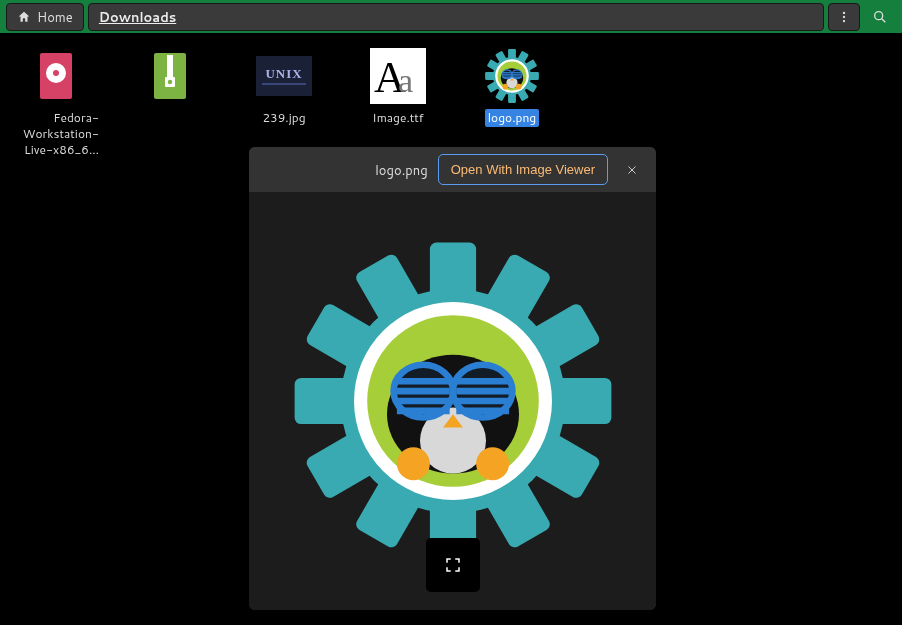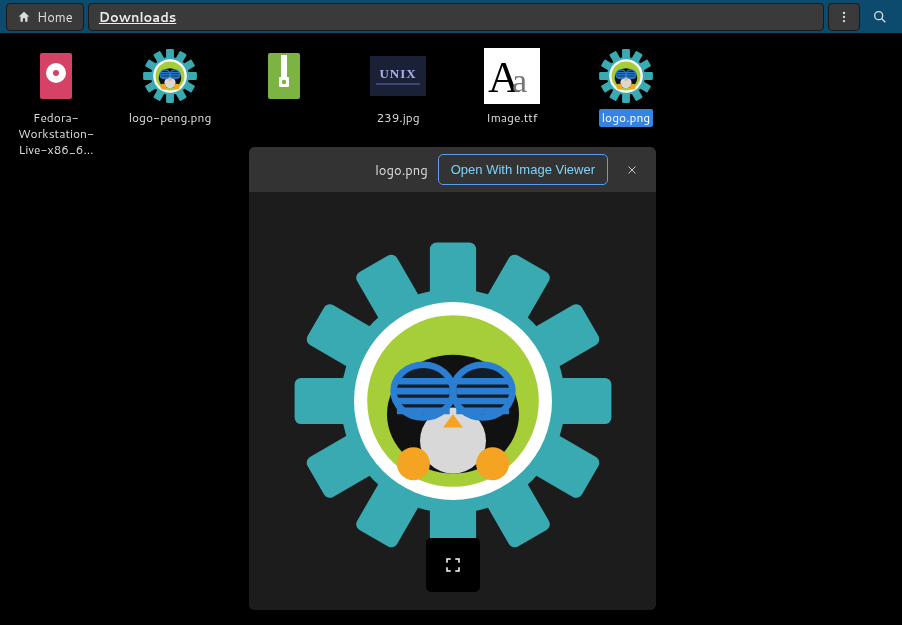--- a/index.html
+++ b/index.html
@@ -6,21 +6,21 @@
     body {
       background: #000;
       font-family: -apple-system, "Segoe UI", Cantarell, sans-serif;
       color: #fff;
       width: 902px;
       height: 625px;
       overflow: hidden;
       font-size: 13px;
     }
     .toolbar {
-      background: #0c4a6e;
+      background: #15803d;
       height: 33px;
       display: flex;
       align-items: center;
       padding: 0 6px;
       gap: 4px;
     }
     .tb-btn {
       background: #3a3a3a;
       border: 1px solid #1a1a1a;
       border-radius: 4px;
@@ -81,20 +81,21 @@
       justify-content: center;
       margin-bottom: 4px;
     }
     .file-label {
       color: #ddd;
       font-size: 12px;
       line-height: 1.35;
       word-break: break-word;
       max-width: 92px;
       padding: 1px 3px;
+      text-align: right;
     }
     .file-label.selected {
       background: #3584e4;
       border-radius: 2px;
       color: #fff;
     }
 
     
     .preview {
       position: absolute;
@@ -112,21 +113,21 @@
       display: flex;
       align-items: center;
       justify-content: flex-end;
       gap: 10px;
       padding: 0 10px;
     }
     .preview-title { color: #ddd; font-size: 13px; }
     .open-btn {
       background: #333;
       border: 1px solid #5a9cf0;
-      color: #7dd3fc;
+      color: #fdba74;
       border-radius: 5px;
       padding: 7px 12px;
       font-size: 13px;
       cursor: pointer;
     }
     .close-btn {
       width: 28px; height: 28px;
       display:flex; align-items:center; justify-content:center;
       color:#ccc; cursor:pointer; border-radius:4px;
     }
@@ -239,28 +240,20 @@
         <svg width="40" height="50" viewBox="0 0 40 50">
           <rect x="4" y="2" width="32" height="46" rx="2" fill="#d64265"></rect>
           <circle cx="20" cy="22" r="10" fill="#fff"></circle>
           <circle cx="20" cy="22" r="3" fill="#d64265"></circle>
         </svg>
       </div>
       <div class="file-label">Fedora-Workstation-Live-x86_6…</div>
     </div>
     <div class="file-item">
       <div class="file-icon">
-        <svg width="56" height="56" viewBox="0 0 100 100">
-          <use href="#gearpenguin"></use>
-        </svg>
-      </div>
-      <div class="file-label">logo-peng.png</div>
-    </div>
-    <div class="file-item">
-      <div class="file-icon">
         <svg width="40" height="50" viewBox="0 0 40 50">
           <rect x="4" y="2" width="32" height="46" rx="2" fill="#7cb342"></rect>
           <rect x="17" y="4" width="6" height="22" fill="#fff"></rect>
           <rect x="15" y="26" width="10" height="10" rx="1" fill="#fff"></rect>
           <circle cx="20" cy="31" r="2.2" fill="#7cb342"></circle>
         </svg>
       </div>
     </div>
     <div class="file-item">
       <div class="file-icon">

